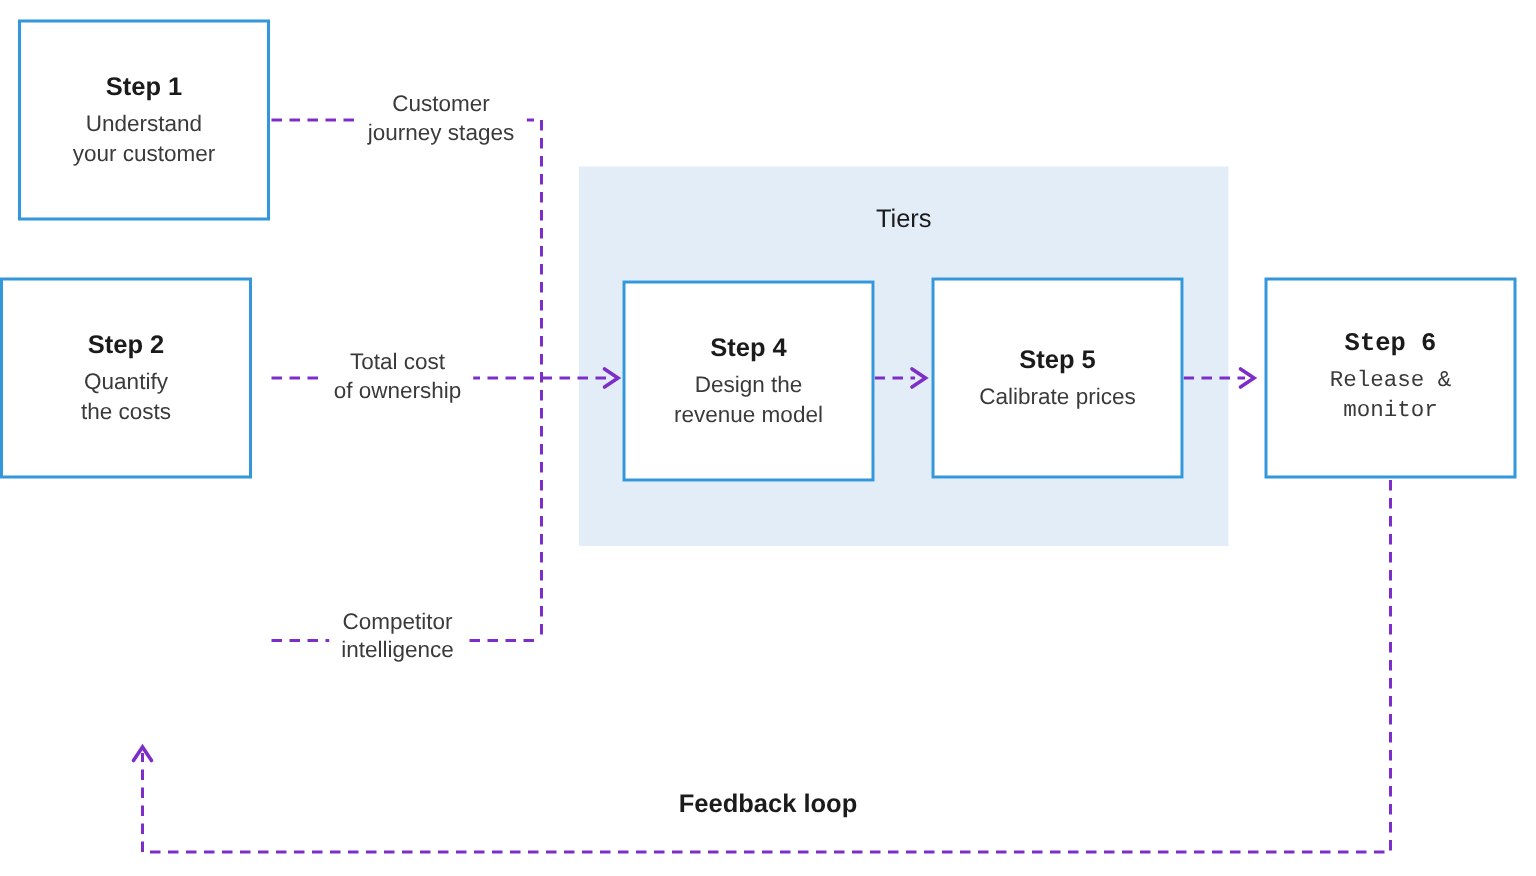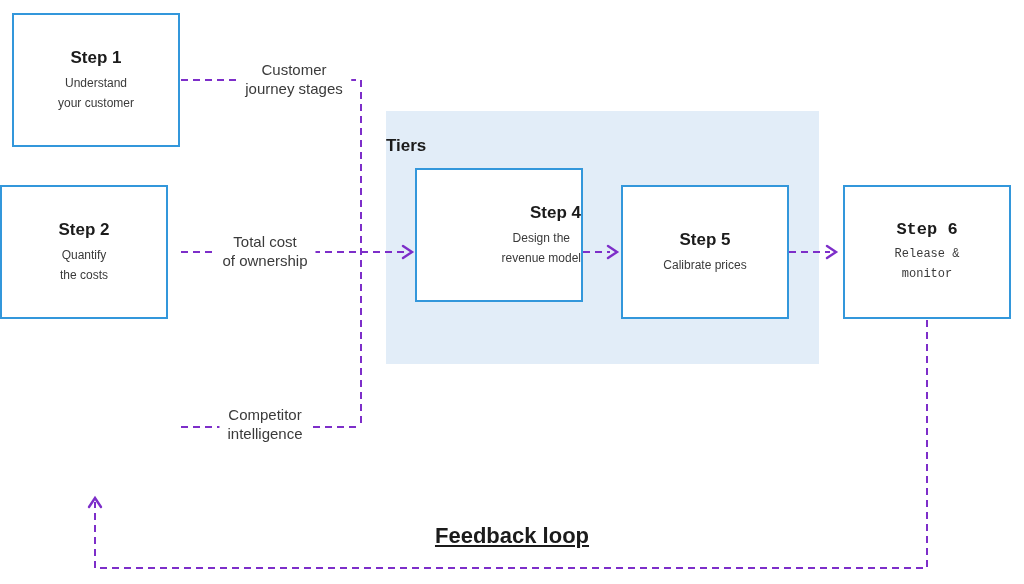--- a/index.html
+++ b/index.html
@@ -20,21 +20,22 @@
   }
   .tiers{
     position:absolute;
     left:386px;top:111px;width:433px;height:253px;
     background:var(--tiers-bg);
     z-index:1;
   }
   .tiers-label{
     position:absolute;
     left:0;top:25px;width:100%;
-    font-size:17px;font-weight:700;
+    text-align:center;
+    font-size:17px;font-weight:400;
     color:var(--title-text);
   }
   svg.wires{
     position:absolute;left:0;top:0;
     z-index:2;
   }
   .dash{
     fill:none;
     stroke:var(--connector);
     stroke-width:2;
@@ -57,49 +58,48 @@
     align-items:center;justify-content:center;
     text-align:center;
     z-index:3;
   }
   .step-title{
     font-size:17px;font-weight:700;
     color:var(--title-text);
     margin-bottom:5px;
   }
   .step-body{
-    font-size:12px;
+    font-size:15px;
     line-height:20px;
     color:var(--body-text);
     white-space:pre-line;
   }
   .conn-label{
     position:absolute;
     transform:translate(-50%,-50%);
     background:#fff;
     padding:2px 8px;
     text-align:center;
     font-size:15px;
     line-height:19px;
     color:var(--body-text);
     white-space:pre-line;
     z-index:4;
   }
   .feedback-label{
     position:absolute;
     transform:translate(-50%,-50%);
-    font-size:22px;font-weight:700;
+    font-size:17px;font-weight:700;
     color:var(--title-text);
     z-index:4;
-    text-decoration:underline;
   }
   #b1{left:12px;top:13px;}
   #b2{left:0;top:185px;text-align:center;}
   #b3{left:12px;top:357px;}
-  #b4{left:415px;top:168px;align-items:flex-end;}
+  #b4{left:415px;top:187px;}
   #b5{left:621px;top:185px;text-align:center;}
   #b6{left:843px;top:185px;font-family:Liberation Mono, monospace;}
 </style>
 </head>
 <body>
 
 <div class="canvas">
 
   <div class="tiers">
     <div class="tiers-label">Tiers</div>

